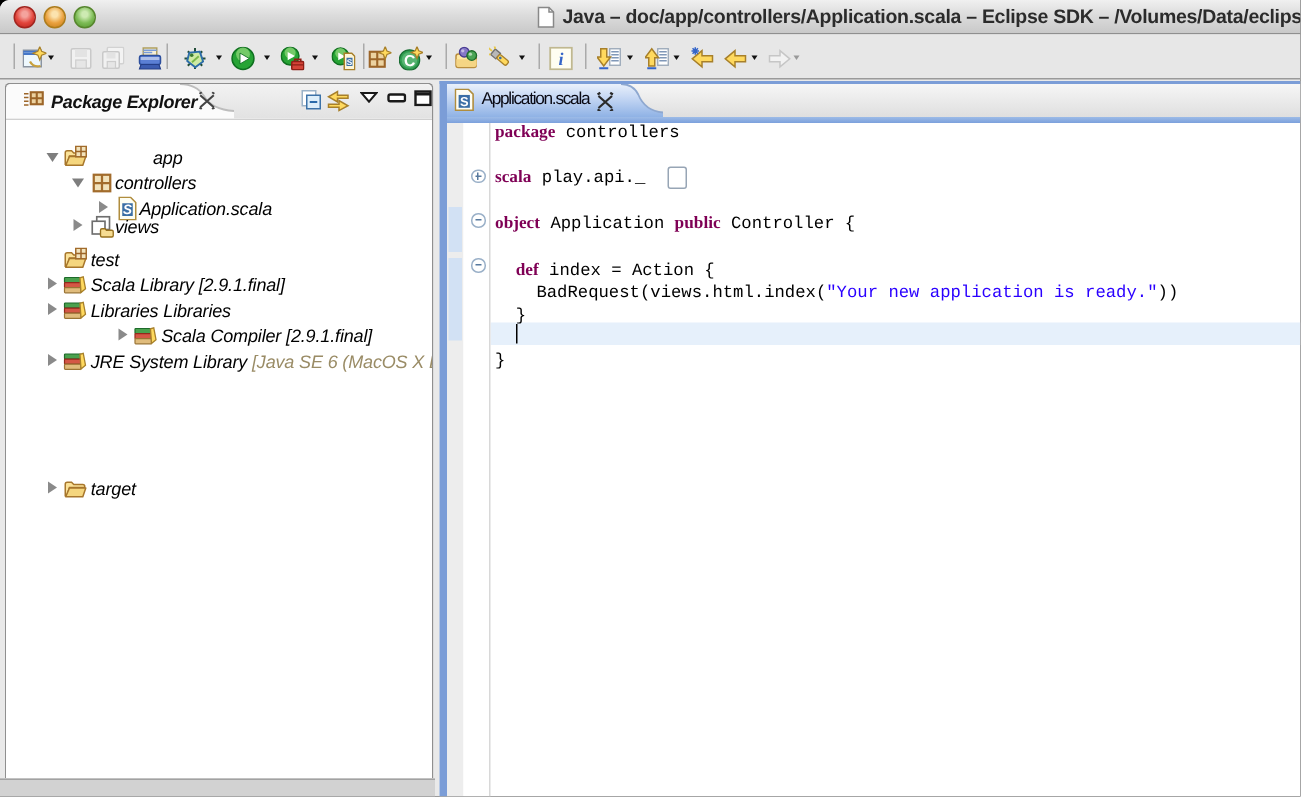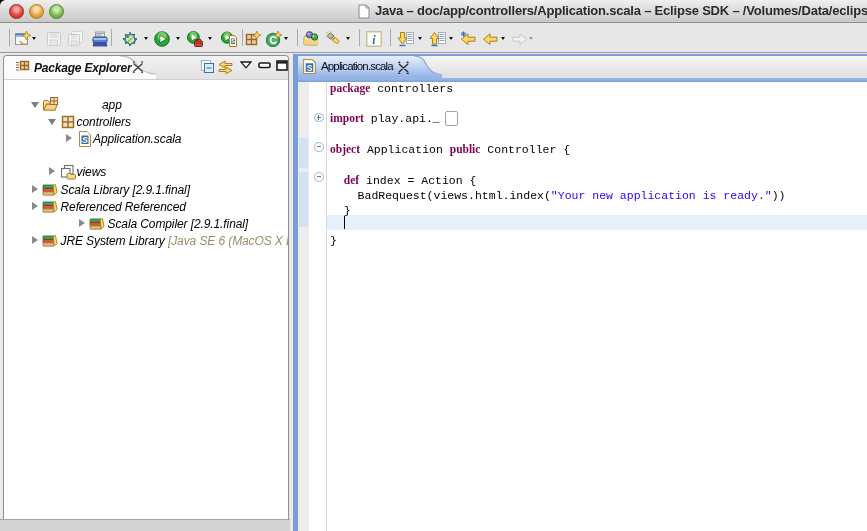--- a/index.html
+++ b/index.html
@@ -296,54 +296,67 @@
           </svg>
           <div class="tlabel" style="left:72.6px;">controllers</div>
         </div>
       <div class="row" style="top:51px;">
           <div class="arr ar" style="left:62px;top:4px;"></div>
           <svg class="ticon" width="16" height="16" style="left:73px;top:0.5px;">
             <use href="#i-scalafile"></use>
           </svg>
           <div class="tlabel" style="left:89px;">Application.scala</div>
         </div>
-      <div class="row" style="top:84px;text-align:right;">
+      <div class="row" style="top:63px;text-align:right;">
           <div class="arr ar" style="left:45px;top:4px;"></div>
           <svg class="ticon" width="16" height="16" style="left:56px;top:0.5px;">
             <use href="#i-views"></use>
           </svg>
           <div class="tlabel" style="left:72.6px;">views</div>
         </div>
+      <div class="row" style="top:85px;">
+          <svg class="ticon" width="16" height="16" style="left:38px;top:0.5px;">
+            <use href="#i-folderpkg"></use>
+          </svg>
+          <div class="tlabel" style="left:56.5px;">test</div>
+        </div>
       <div class="row" style="top:102px;">
           <div class="arr ar" style="left:28px;top:4px;"></div>
           <svg class="ticon" width="16" height="16" style="left:38px;top:0.5px;">
             <use href="#i-library"></use>
           </svg>
           <div class="tlabel" style="left:56.5px;">Scala Library [2.9.1.final]</div>
         </div>
       <div class="row" style="top:119px;">
           <div class="arr ar" style="left:28px;top:4px;"></div>
           <svg class="ticon" width="16" height="16" style="left:38px;top:0.5px;">
             <use href="#i-library"></use>
           </svg>
-          <div class="tlabel" style="left:56.5px;">Referenced Referenced</div>
+          <div class="tlabel" style="left:56.5px;">Libraries Libraries</div>
         </div>
       <div class="row" style="top:136px;margin-left:47px;">
           <div class="arr ar" style="left:28px;top:4px;"></div>
           <svg class="ticon" width="16" height="16" style="left:38px;top:0.5px;">
             <use href="#i-library"></use>
           </svg>
           <div class="tlabel" style="left:56.5px;">Scala Compiler [2.9.1.final]</div>
         </div>
       <div class="row" style="top:153px;">
           <div class="arr ar" style="left:28px;top:4px;"></div>
           <svg class="ticon" width="16" height="16" style="left:38px;top:0.5px;">
             <use href="#i-library"></use>
           </svg>
           <div class="tlabel" style="left:56.5px;">JRE System Library <span class="tdeco">[Java SE 6 (MacOS X Def</span></div>
+        </div>
+      <div class="row" style="top:238px;">
+          <div class="arr ar" style="left:28px;top:4px;"></div>
+          <svg class="ticon" width="16" height="16" style="left:38px;top:0.5px;">
+            <use href="#i-folder"></use>
+          </svg>
+          <div class="tlabel" style="left:56.5px;">target</div>
         </div>
     </div>
   </div>
   <div id="bstrip"></div>
   <div id="editor">
     <div id="curline"></div>
     <div id="annruler">
       <div class="rangeind" style="top:56px;height:30px;"></div>
       <div class="rangeind" style="top:90px;height:55px;"></div>
     </div>
@@ -372,21 +385,21 @@
         <div id="edtab-title">Application.scala</div>
         <svg width="13" height="13" viewBox="0 0 13 13" style="position:absolute;left:99px;top:4.5px;">
           <path d="M2 3 L11 11 M11 3 L2 11 M1.4 2 l1.8-1.2 M11.6 2 l-1.8-1.2 M1.4 11.9 l1.8 1.2 M11.6 11.9 l-1.8 1.2" stroke="#2a2a2a" stroke-width="1.5" fill="none"></path>
         </svg>
       </div>
     </div>
     <div id="tabband"></div>
     <div id="caret"></div>
     <div id="code"><span class="kw">package</span> controllers
 
-<span class="kw">import</span> play.api._
+<span class="kw">scala</span> play.api._
 
 <span class="kw">object</span> Application <span class="kw">public</span> Controller {
 
   <span class="kw">def</span> index = Action {
     BadRequest(views.html.index(<span class="str">"Your new application is ready."</span>))
   }
 
 }</div>
     <div id="impbox"></div>
   </div>

